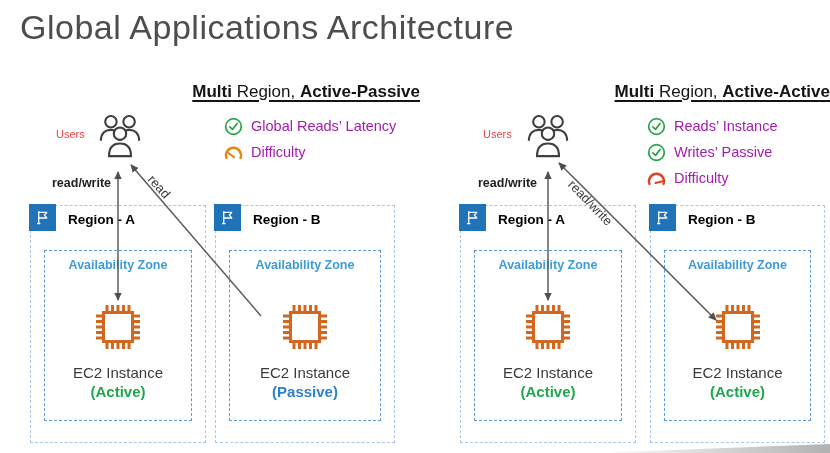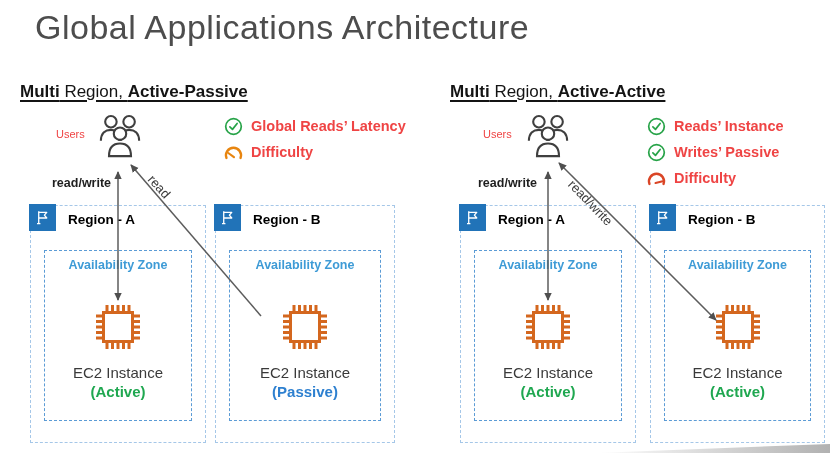--- a/index.html
+++ b/index.html
@@ -1,32 +1,32 @@
 <!DOCTYPE html>
 <html><head>
 <meta charset="utf-8">
 <style>
   html,body{margin:0;padding:0;background:#fff;}
   .stage{position:relative;width:830px;height:453px;background:#fff;overflow:hidden;
          font-family:"Liberation Sans","DejaVu Sans",sans-serif;}
   .title{position:absolute;left:20px;top:8px;font-size:34px;font-weight:300;
-         color:#4d4d4d;letter-spacing:.5px;margin-left:15px;}
+         color:#4d4d4d;letter-spacing:.5px;}
   .panel{position:absolute;top:80px;height:373px;}
   .panel.p0{left:20px;width:400px;}
   .panel.p1{left:450px;width:380px;}
-  .panel-heading{position:absolute;left:0;top:2px;width:100%;text-align:left;
+  .panel-heading{position:absolute;left:0;top:2px;width:100%;text-align:right;
          font-size:17px;color:#141414;text-decoration:underline;
          text-underline-offset:3px;text-decoration-thickness:1.5px;}
   .hb{font-weight:bold;}
   .users-label{position:absolute;font-size:11px;color:#ef4444;}
   .users-icon{position:absolute;z-index:2;}
   .legend{position:absolute;z-index:3;}
   .legend-row{display:flex;align-items:center;height:26px;}
   .legend-ic{width:22px;display:flex;justify-content:center;margin-right:7px;flex:none;}
-  .legend-label{font-size:14.5px;color:#ef4444;font-weight:700;white-space:nowrap;}
+  .legend-label{font-size:14.5px;color:#a21caf;font-weight:400;white-space:nowrap;}
   .rw-label{position:absolute;font-size:12.5px;font-weight:600;color:#1f1f1f;z-index:6;}
   .diag-label{position:absolute;font-size:13px;color:#3a3a3a;z-index:6;white-space:nowrap;}
   .rot48{transform:rotate(48deg);transform-origin:left top;}
   .rot45{transform:rotate(46deg);transform-origin:left top;}
   .region{position:absolute;top:125px;height:238px;border:1.6px dashed #A5C7E8;
           background:#fff;box-sizing:border-box;z-index:1;}
   .flag-tile{position:absolute;left:-1.6px;top:-1.6px;width:27px;height:27px;
           background:#2173B8;display:flex;align-items:center;justify-content:center;}
   .region-name{position:absolute;left:37px;top:6px;font-size:13.5px;font-weight:bold;
           color:#000000;white-space:nowrap;}

